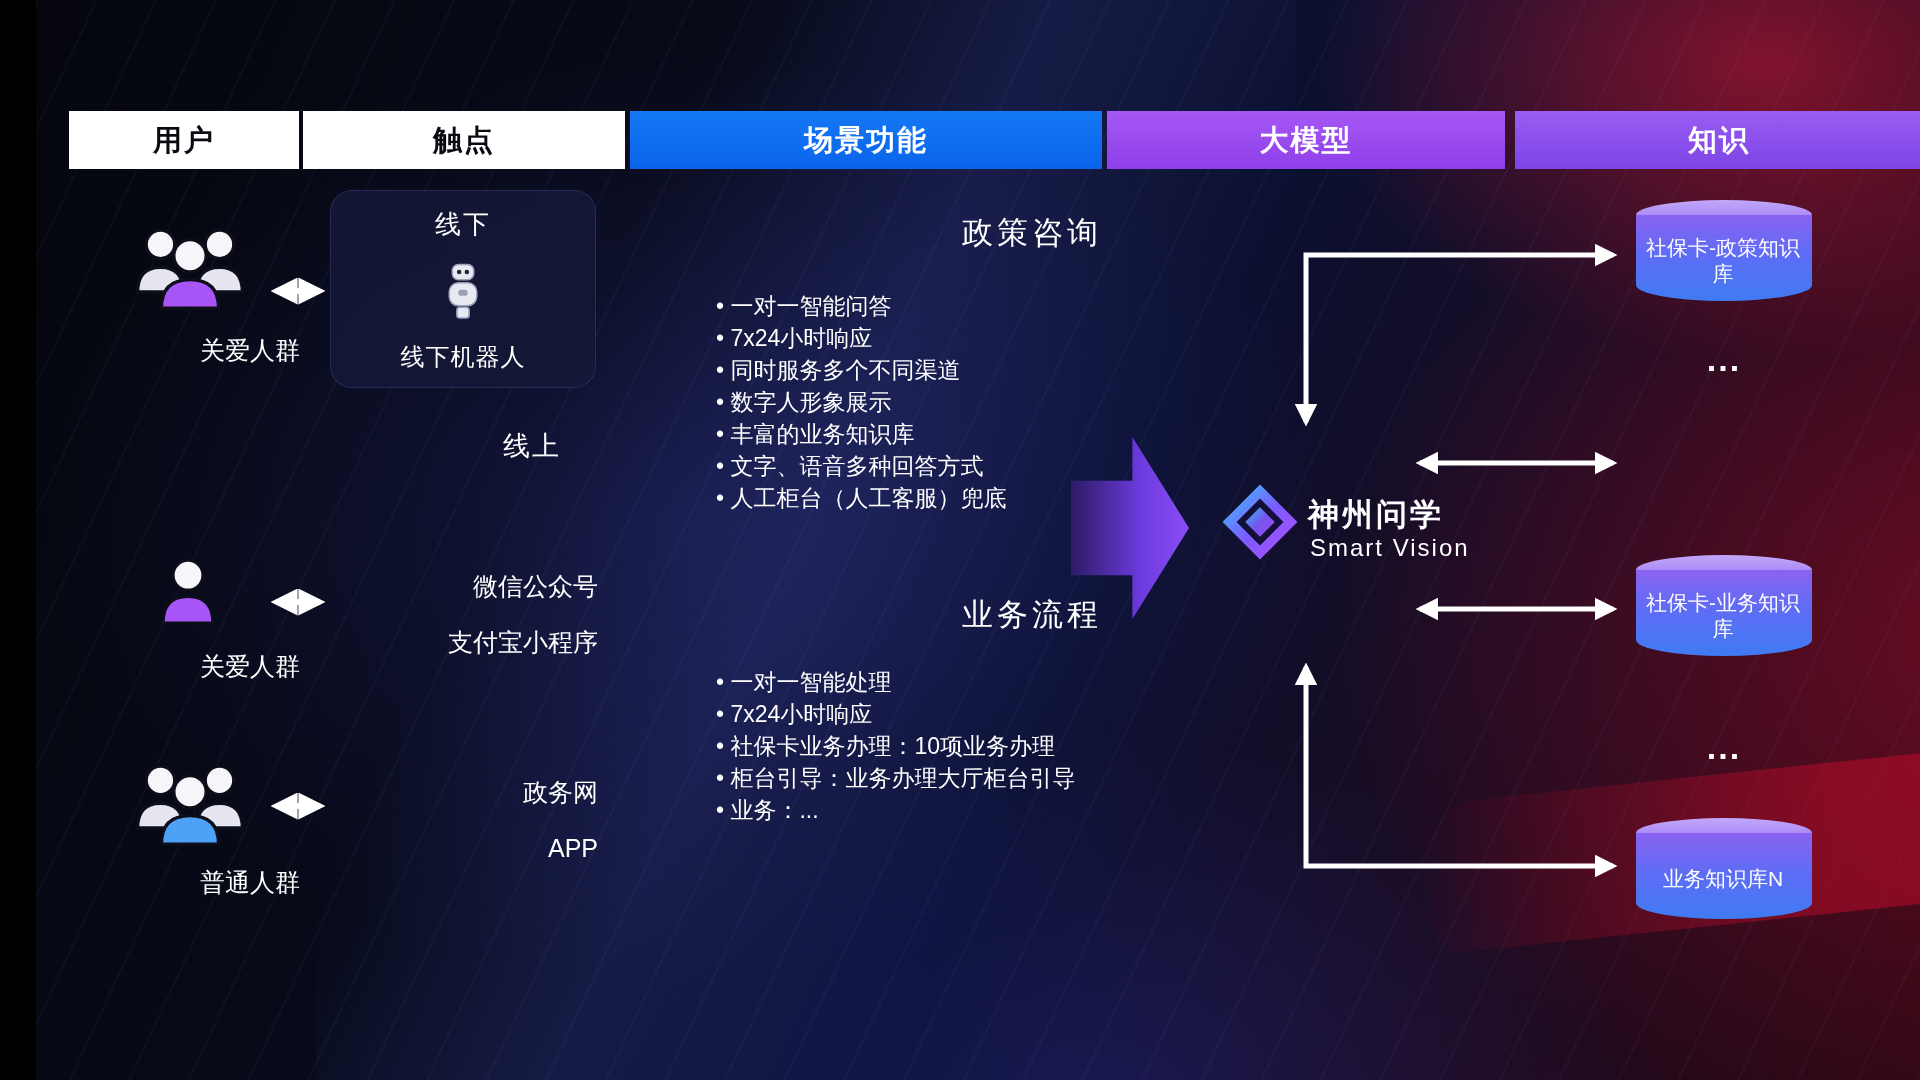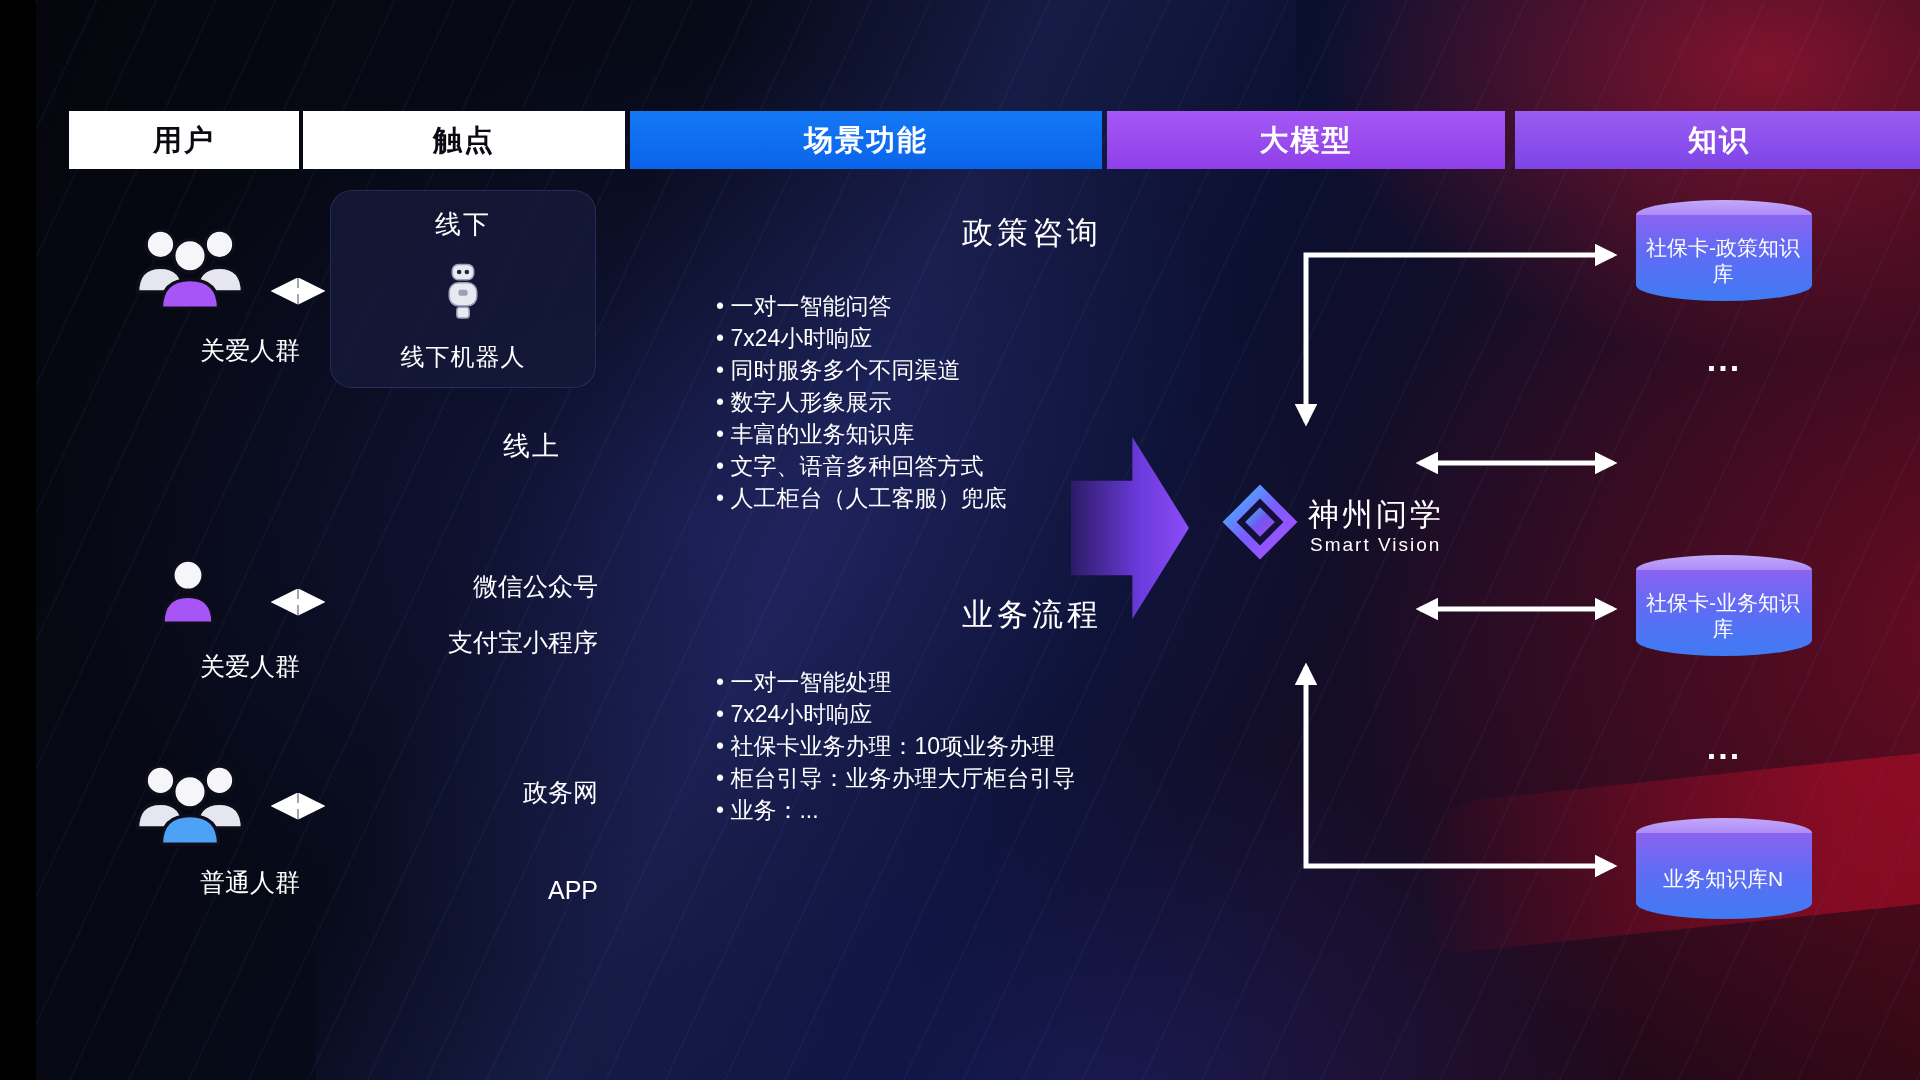--- a/index.html
+++ b/index.html
@@ -42,22 +42,22 @@
 
   .bullets { position:absolute; list-style:none; }
   .bullets li { font-size:23px; line-height:32px; color:#fff; white-space:nowrap; }
   .bullets li::before { content:"• "; color:#fff; }
 
   .big-arrow { position:absolute; left:1035px; top:437px; width:118px; height:182px;
     background:linear-gradient(90deg,#2c1b66,#6d3bdf 60%,#8b4df5);
     clip-path:polygon(0% 24%, 52% 24%, 52% 0%, 100% 50%, 52% 100%, 52% 76%, 0% 76%);
     filter:drop-shadow(0 0 14px rgba(124,77,255,0.45)); }
 
-  .brand { position:absolute; left:1272px; top:494px; font-size:31px; font-weight:normal; letter-spacing:3px; }
-  .brand-sub { position:absolute; left:1274px; top:534px; font-size:19px; letter-spacing:2px; }
+  .brand { position:absolute; left:1272px; top:494px; font-size:31px; font-weight:bold; letter-spacing:3px; }
+  .brand-sub { position:absolute; left:1274px; top:534px; font-size:24px; letter-spacing:2px; }
 
   .cyl { position:absolute; left:1600px; width:174px; height:104px; }
   .cyl .body { position:absolute; top:15px; left:0; width:176px; height:86px;
     background:linear-gradient(180deg,#8a63f0 0%,#5f6cf5 45%,#3f7bf3 100%);
     border-radius:0 0 88px 88px / 0 0 16px 16px; }
   .cyl .top { position:absolute; top:0; left:0; width:176px; height:30px; border-radius:50%;
     background:linear-gradient(180deg,#c2a8fa,#986ff2); }
   .cyl .label { position:absolute; top:20px; left:8px; right:8px; bottom:2px;
     display:flex; align-items:center; justify-content:center; text-align:center;
     font-size:21px; line-height:1.25; color:#fff; }
@@ -124,21 +124,21 @@
       <circle cx="35" cy="14" r="3" fill="#23233a"></circle>
       <rect x="24" y="37" width="12" height="8" rx="3" fill="#9aa0b8"></rect>
     </svg>
     <div class="b">线下机器人</div>
   </div>
 
   <div class="lbl" style="left:325px;top:428px;width:200px;font-size:27px;letter-spacing:2px">线上</div>
   <div class="lbl" style="left:302px;top:570px;width:260px;font-size:25px">微信公众号</div>
   <div class="lbl" style="left:302px;top:626px;width:260px;font-size:25px">支付宝小程序</div>
   <div class="lbl" style="left:302px;top:776px;width:260px;font-size:25px">政务网</div>
-  <div class="lbl" style="left:302px;top:876px;width:260px;font-size:25px">APP</div>
+  <div class="lbl" style="left:302px;top:834px;width:260px;font-size:25px">APP</div>
 
   <div class="lbl" style="left:594px;top:212px;width:472px;font-size:31px;letter-spacing:4px">政策咨询</div>
   <ul class="bullets" style="left:680px;top:290px">
     <li>一对一智能问答</li>
     <li>7x24小时响应</li>
     <li>同时服务多个不同渠道</li>
     <li>数字人形象展示</li>
     <li>丰富的业务知识库</li>
     <li>文字、语音多种回答方式</li>
     <li>人工柜台（人工客服）兜底</li>

